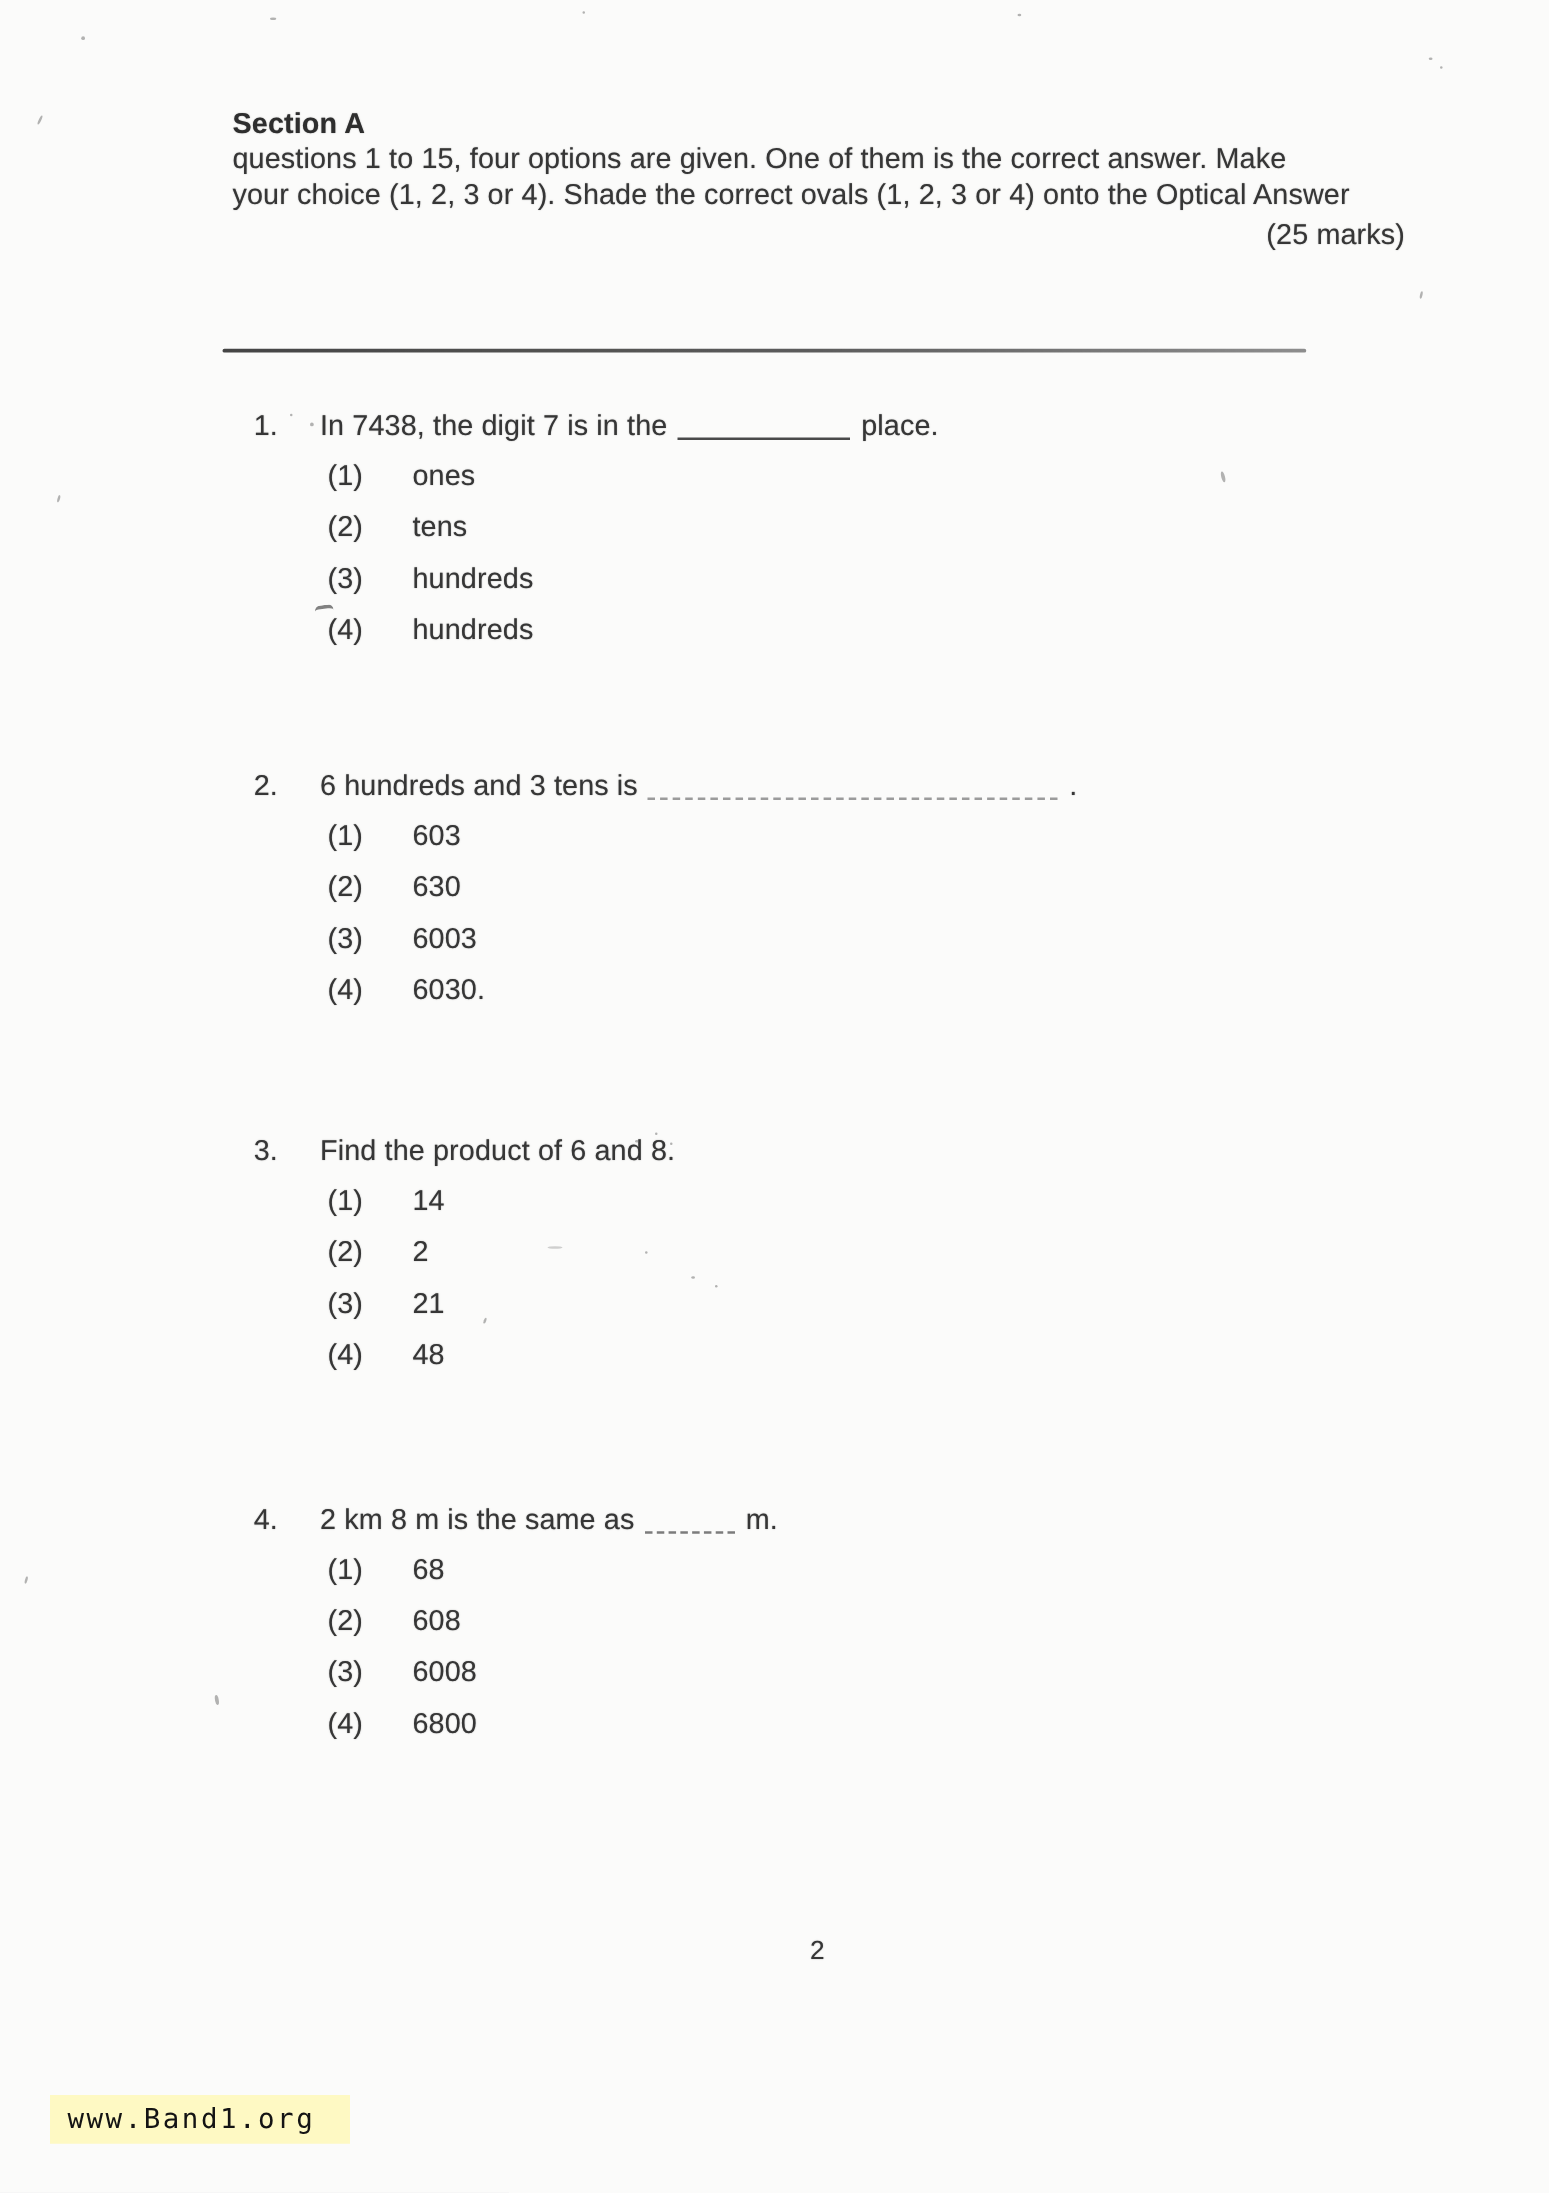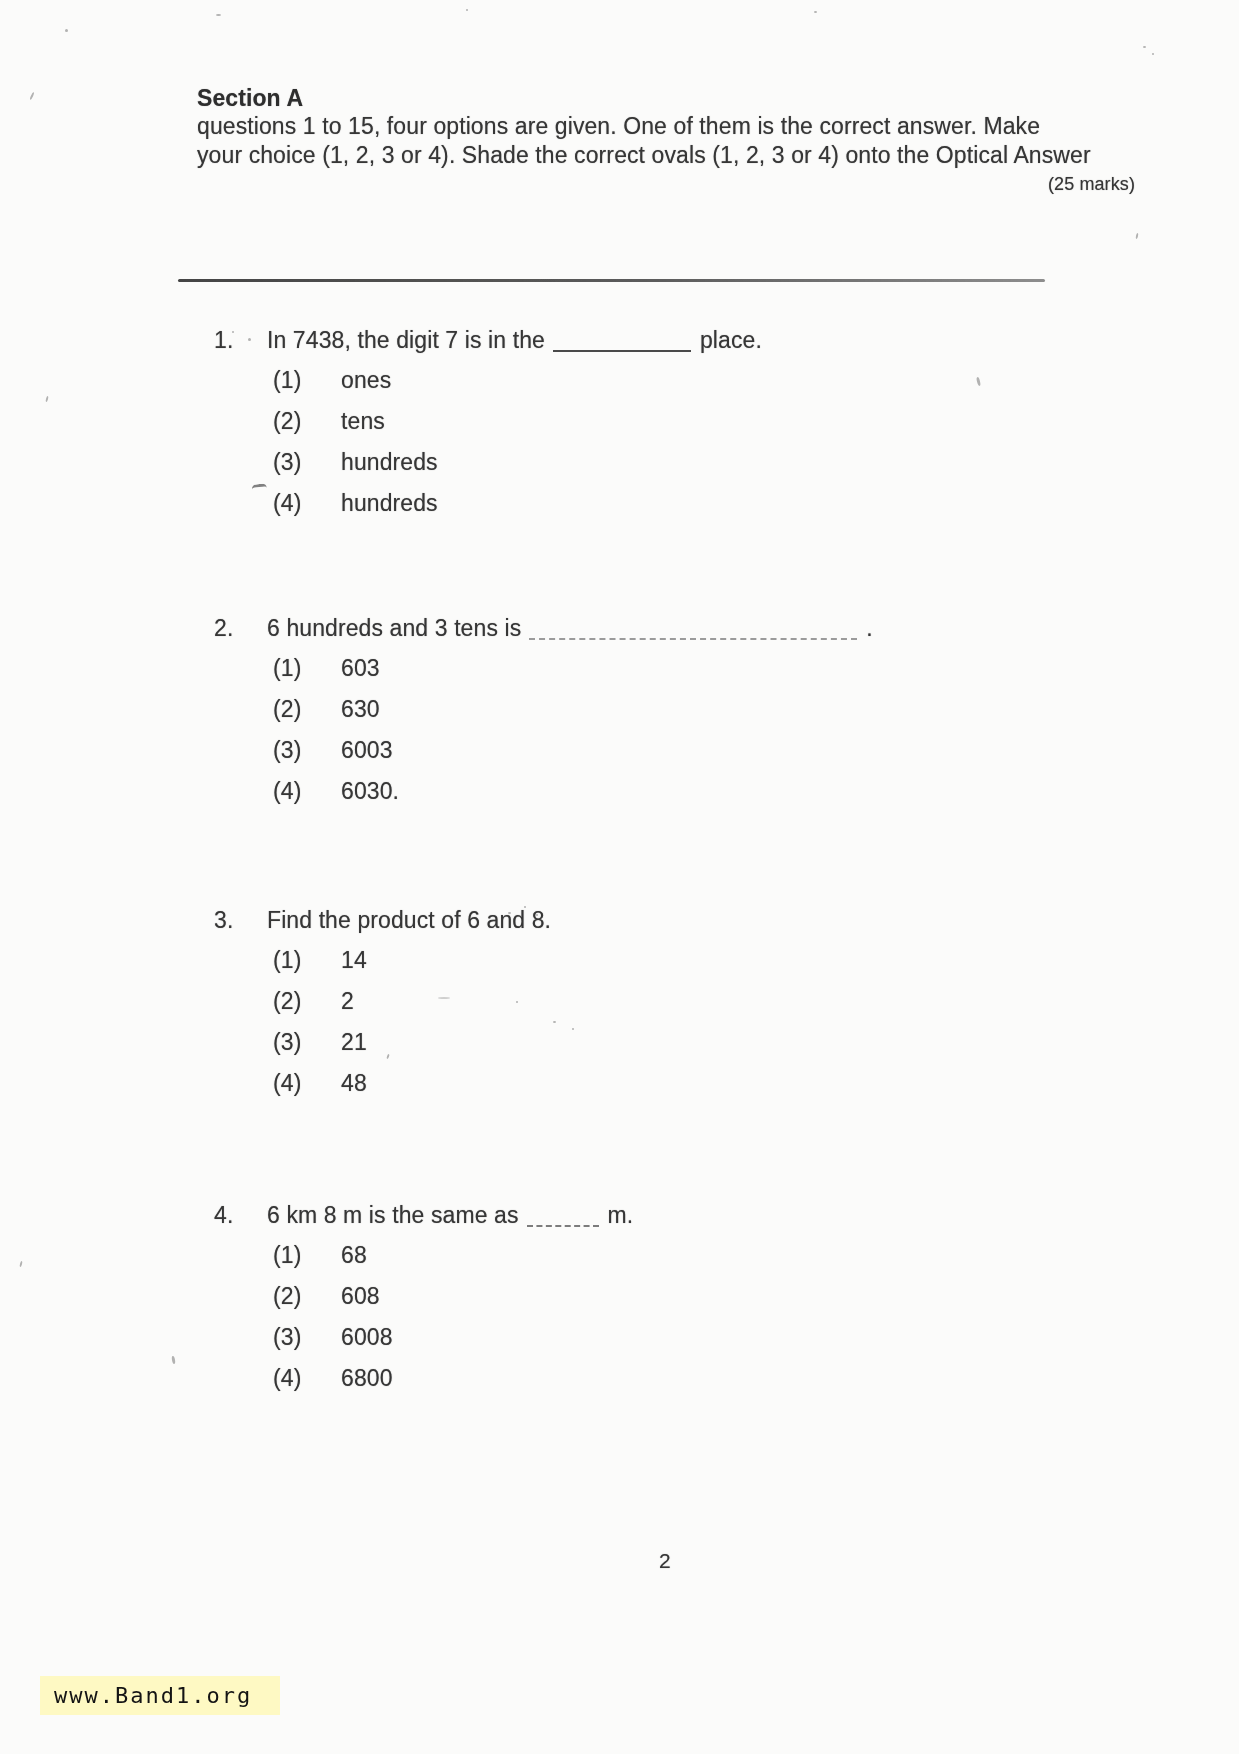--- a/index.html
+++ b/index.html
@@ -18,21 +18,20 @@
   }
   
   .scan {
     position: absolute;
     inset: 0;
     filter: blur(0.3px) contrast(1.03);
   }
   .scan-text {
     text-shadow: 0 0 1px rgba(60,60,60,0.55);
     letter-spacing: 0.1px;
-    margin-left: 11px;
   }
 
   
   .header {
     position: absolute;
     left: 186px;
     top: 84px;
     width: 948px;
   }
   .section-title {
@@ -41,21 +40,21 @@
     line-height: 28px;
     color: #303030;
   }
   .instr-line {
     font-size: 23px;
     line-height: 28.5px;
     white-space: nowrap;
   }
   .marks {
     margin-top: 5px;
-    font-size: 18px;
+    font-size: 23px;
     text-align: right;
     padding-right: 10px;
   }
 
   .divider {
     position: absolute;
     left: 178px;
     top: 279px;
     width: 867px;
     height: 3px;
@@ -214,21 +213,21 @@
       </div>
       <div class="option">
         <span class="opt-label">(4)</span>
         <span class="opt-text">48</span>
       </div>
     </div>
 
     <div class="question scan-text" style="top:1195px">
       <div class="q-row">
         <span class="q-num">4.</span>
-        <span class="q-text"><span>6 km 8 m is the same as</span><span class="blank blank-short"></span><span>m.</span></span>
+        <span class="q-text"><span>2 km 8 m is the same as</span><span class="blank blank-short"></span><span>m.</span></span>
       </div>
       <div class="option">
         <span class="opt-label">(1)</span>
         <span class="opt-text">68</span>
       </div>
       <div class="option">
         <span class="opt-label">(2)</span>
         <span class="opt-text">608</span>
       </div>
       <div class="option">

